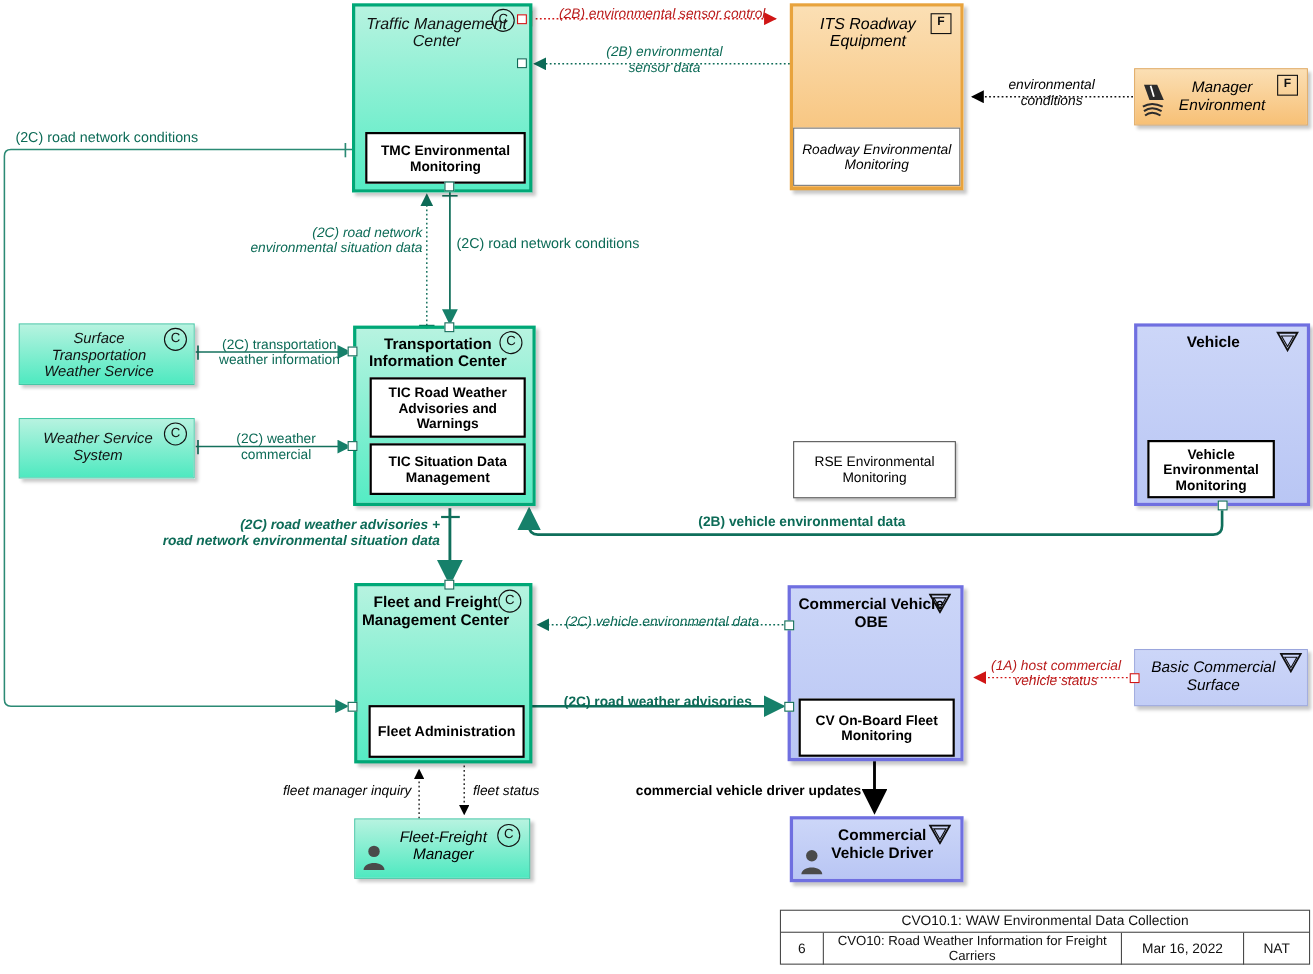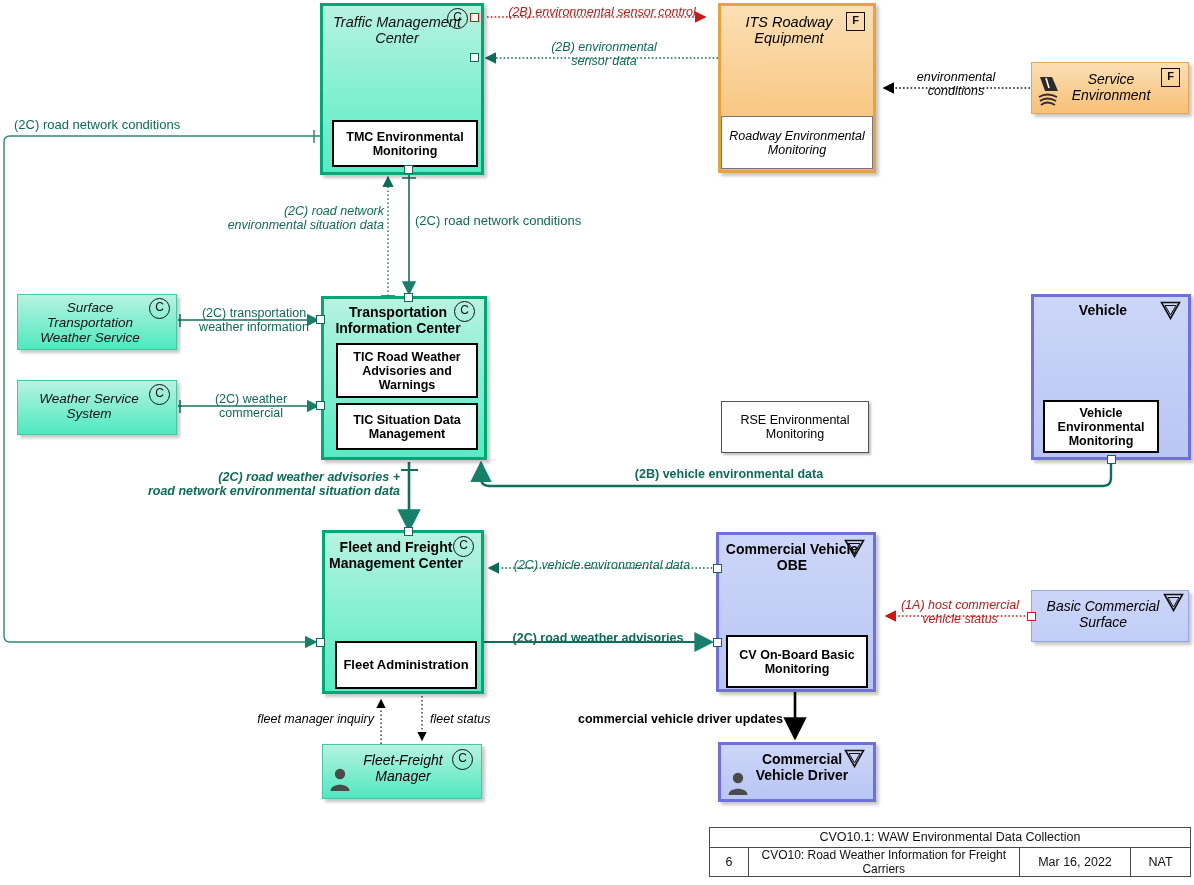--- a/index.html
+++ b/index.html
@@ -144,21 +144,21 @@
 
   <div class="ebox po orange shadow" style="left:718px;top:3px;width:158px;height:170px;">
     <div class="title t-italic" style="top:8px;font-size:14.5px;padding:0 22px 0 6px;">ITS Roadway Equipment</div>
     <div class="badge-f" style="right:8px;top:6px;">F</div>
     <div class="fobj" style="left:0px;top:110px;width:152px;height:53px;font-size:12.5px;font-style:italic;font-weight:normal;border:1px solid #777;">
       <span>Roadway Environmental Monitoring</span>
     </div>
   </div>
 
   <div class="ebox term orange shadow" style="left:1031px;top:62px;width:158px;height:52px;">
-    <div class="title t-italic" style="top:9px;font-size:14px;padding:0 22px 0 24px;">Service Environment</div>
+    <div class="title t-italic" style="top:9px;font-size:14px;padding:0 22px 0 24px;">Manager Environment</div>
     <div class="badge-f" style="right:8px;top:5px;">F</div>
     <svg class="badge-v" style="left:4px;top:12px;width:26px;height:36px;" viewBox="0 0 26 36">
       <path d="M4,2 L16,2 L22,16 L9,16 Z" fill="#2b2b2b"></path>
       <path d="M10,3 L13,13" stroke="#fff" stroke-width="1.6"></path>
       <path d="M3,22 Q11,17 21,22" stroke="#2b2b2b" stroke-width="1.8" fill="none"></path>
       <path d="M4,26 Q11,21 20,26" stroke="#2b2b2b" stroke-width="1.8" fill="none"></path>
       <path d="M5,30 Q11,25 19,30" stroke="#2b2b2b" stroke-width="1.8" fill="none"></path>
     </svg>
   </div>
 
@@ -206,21 +206,21 @@
     </div>
   </div>
 
   <div class="ebox po blue shadow" style="left:716px;top:532px;width:160px;height:160px;">
     <div class="title t-bold" style="top:7px;font-size:14px;padding:0 12px 0 4px;">Commercial Vehicle OBE</div>
     <svg class="badge-v" style="right:8px;top:4px;" viewBox="0 0 21 19">
       <polygon points="1.5,1.5 19.5,1.5 10.5,17.5" fill="none" stroke="#111" stroke-width="1.6"></polygon>
       <polygon points="5,4.5 16,4.5 10.5,14" fill="none" stroke="#111" stroke-width="1"></polygon>
     </svg>
     <div class="fobj" style="left:7px;top:100px;width:142px;height:53px;font-size:12.5px;">
-      <span>CV On-Board Basic Monitoring</span>
+      <span>CV On-Board Fleet Monitoring</span>
     </div>
   </div>
 
   <div class="ebox term blue shadow" style="left:1031px;top:590px;width:158px;height:52px;">
     <div class="title t-italic" style="top:8px;font-size:14px;padding:0 18px 0 4px;">Basic Commercial Surface</div>
     <svg class="badge-v" style="right:4px;top:2px;" viewBox="0 0 21 19">
       <polygon points="1.5,1.5 19.5,1.5 10.5,17.5" fill="none" stroke="#111" stroke-width="1.6"></polygon>
       <polygon points="5,4.5 16,4.5 10.5,14" fill="none" stroke="#111" stroke-width="1"></polygon>
     </svg>
   </div>

